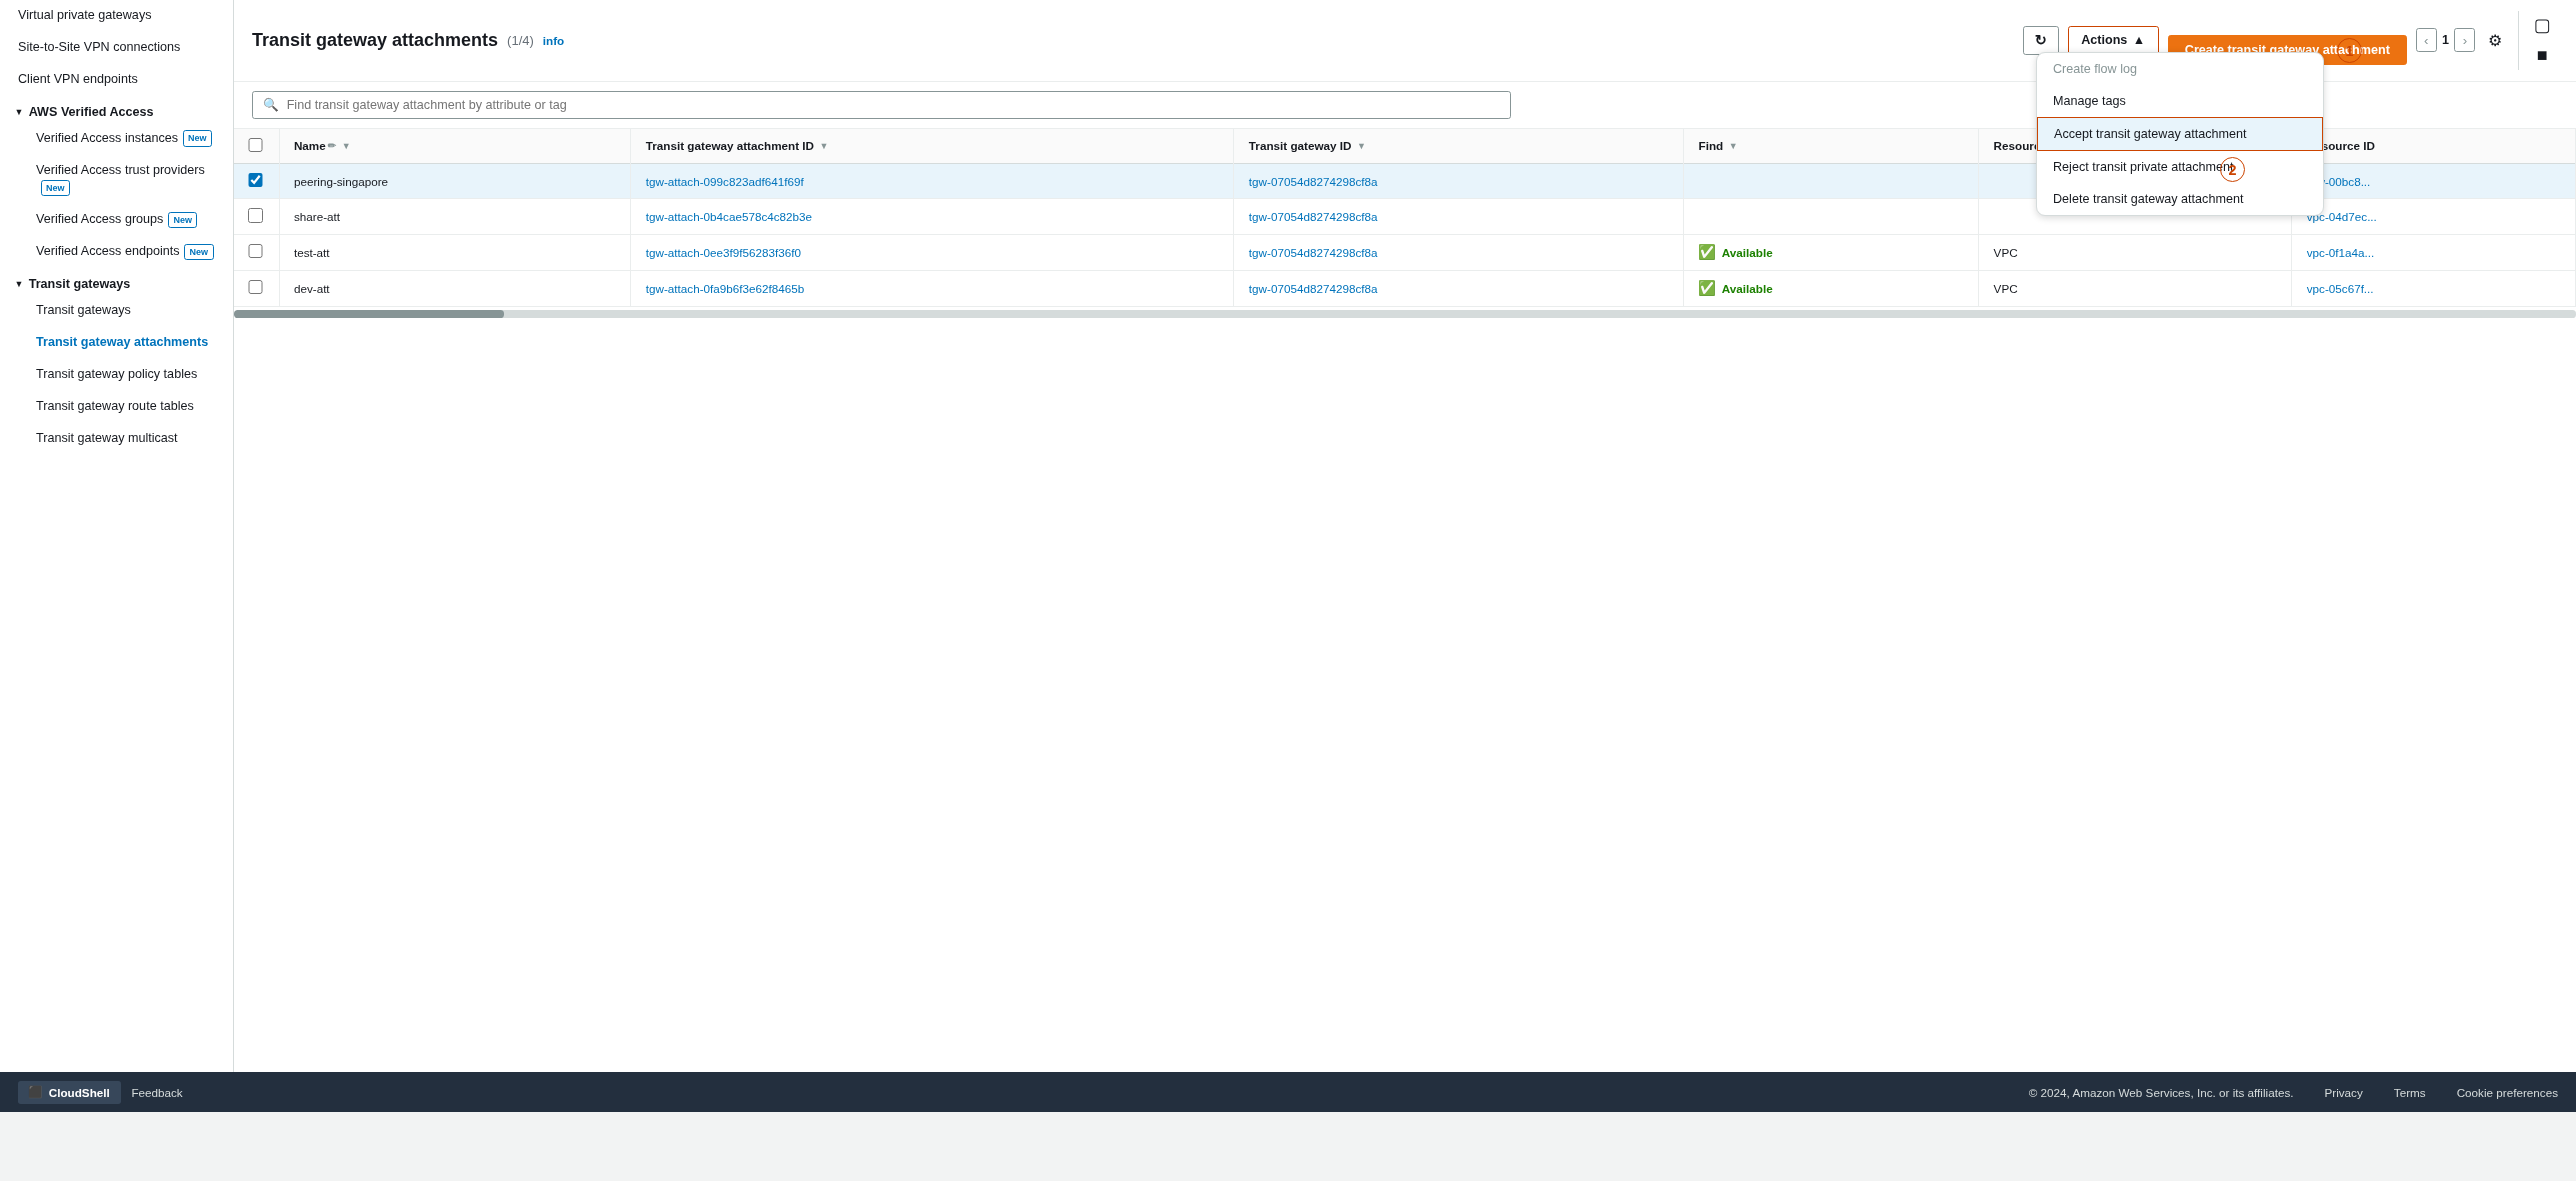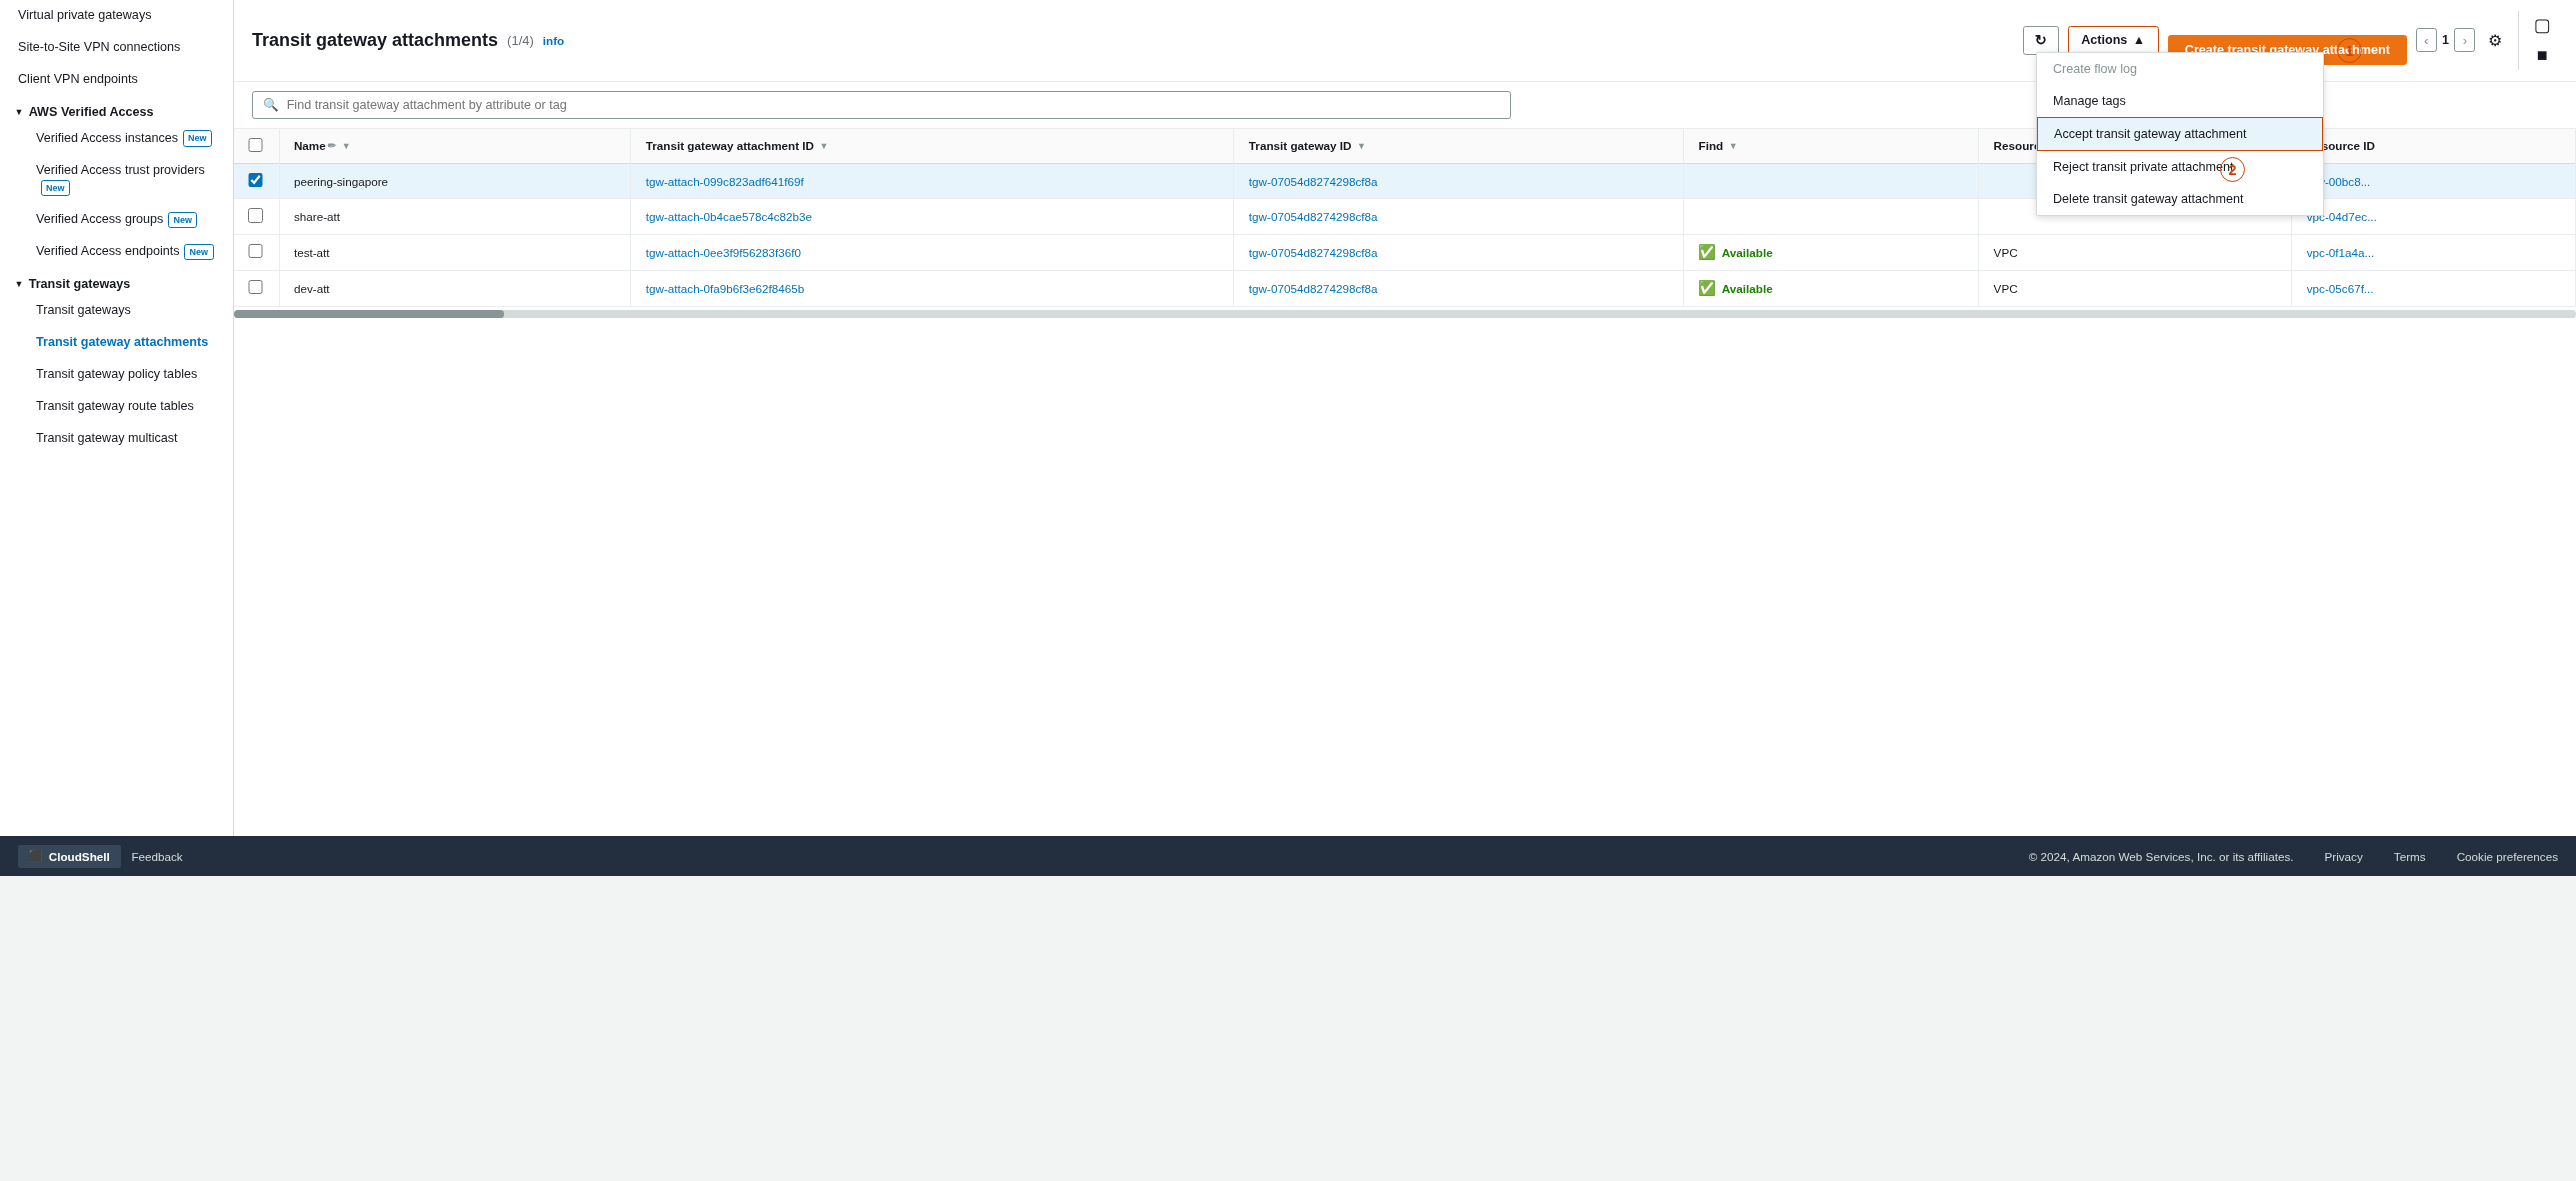--- a/index.html
+++ b/index.html
@@ -1,19 +1,19 @@
 <!DOCTYPE html>
 <html style="font-size:14.4px"><head>
   <meta charset="utf-8">
   <style>
     * { box-sizing: border-box; margin: 0; padding: 0; }
     body { font-family: "Amazon Ember", Arial, sans-serif; font-size: 12.6px; background: #f2f3f3; color: #16191f; overflow: hidden; width: 2576px; height: 1182px; }
 
     
-    .app-container { display: flex; flex-direction: column; height: 876px; width: 2576px; }
+    .app-container { display: flex; flex-direction: column; height: 1112px; width: 2576px; }
     .main-area { display: flex; flex: 1; overflow: hidden; }
 
     
     .sidebar { width: 234px; background: #fff; border-right: 0.9px solid #d5dbdb; overflow-y: auto; flex-shrink: 0; padding-bottom: 18px; }
     .sidebar-item { padding: 7.2px 14.4px 7.2px 18px; cursor: pointer; font-size: 12.6px; color: #16191f; line-height: 1.4; }
     .sidebar-item.active { color: #0073bb; font-weight: 700; }
     .sidebar-section { padding: 9px 14.4px 3.6px 14.4px; font-weight: 700; font-size: 12.6px; color: #16191f; cursor: pointer; display: flex; align-items: center; gap: 5.4px; }
     .sidebar-section .caret { font-size: 9px; }
     .sidebar-sub { padding-left: 18px; }
     .badge-new-outline { display: inline-block; border: 0.9px solid #0073bb; color: #0073bb; font-size: 9px; padding: 0.9px 4.5px; border-radius: 2.7px; margin-left: 4.5px; font-weight: 600; vertical-align: middle; }
@@ -56,21 +56,21 @@
     
     .checkbox { width: 14.4px; height: 14.4px; cursor: pointer; accent-color: #0073bb; }
 
     
     .table-scroll-container { overflow-x: auto; }
     .table-scroll-inner { min-width: 2069px; }
 
     
     .scroll-indicator { height: 7.2px; background: #d5dbdb; margin: 0; border-radius: 3.6px; overflow: hidden; }
     .scroll-indicator-inner { height: 7.2px; background: #879596; width: 270px; border-radius: 3.6px; margin-left: 0; }
-    .dropdown-menu { position: absolute; top: 52px; right: 252px; background: #fff; border: 0.9px solid #d5dbdb; border-radius: 1px; box-shadow: 0 1.8px 7.2px rgba(0,0,0,0.15); z-index: 200; min-width: 288px; }
+    .dropdown-menu { position: absolute; top: 52px; right: 252px; background: #fff; border: 0.9px solid #d5dbdb; border-radius: 9px; box-shadow: 0 1.8px 7.2px rgba(0,0,0,0.15); z-index: 200; min-width: 288px; }
     .dropdown-item { padding: 9px 16px; font-size: 12.6px; color: #16191f; cursor: pointer; white-space: nowrap; }
     .dropdown-item.disabled { color: #879596; cursor: default; }
     .dropdown-item.highlighted { background: #e8f4fb; border: 1.8px solid #cc4400; }
 
     
     .detail-panel { background: #fff; border-top: 1.8px solid #d5dbdb; padding: 0; }
     .detail-header { padding: 14.4px 18px; font-size: 14.4px; font-weight: 700; display: flex; align-items: center; justify-content: space-between; cursor: pointer; }
     .detail-collapse { font-size: 16px; color: #879596; }
 
     

